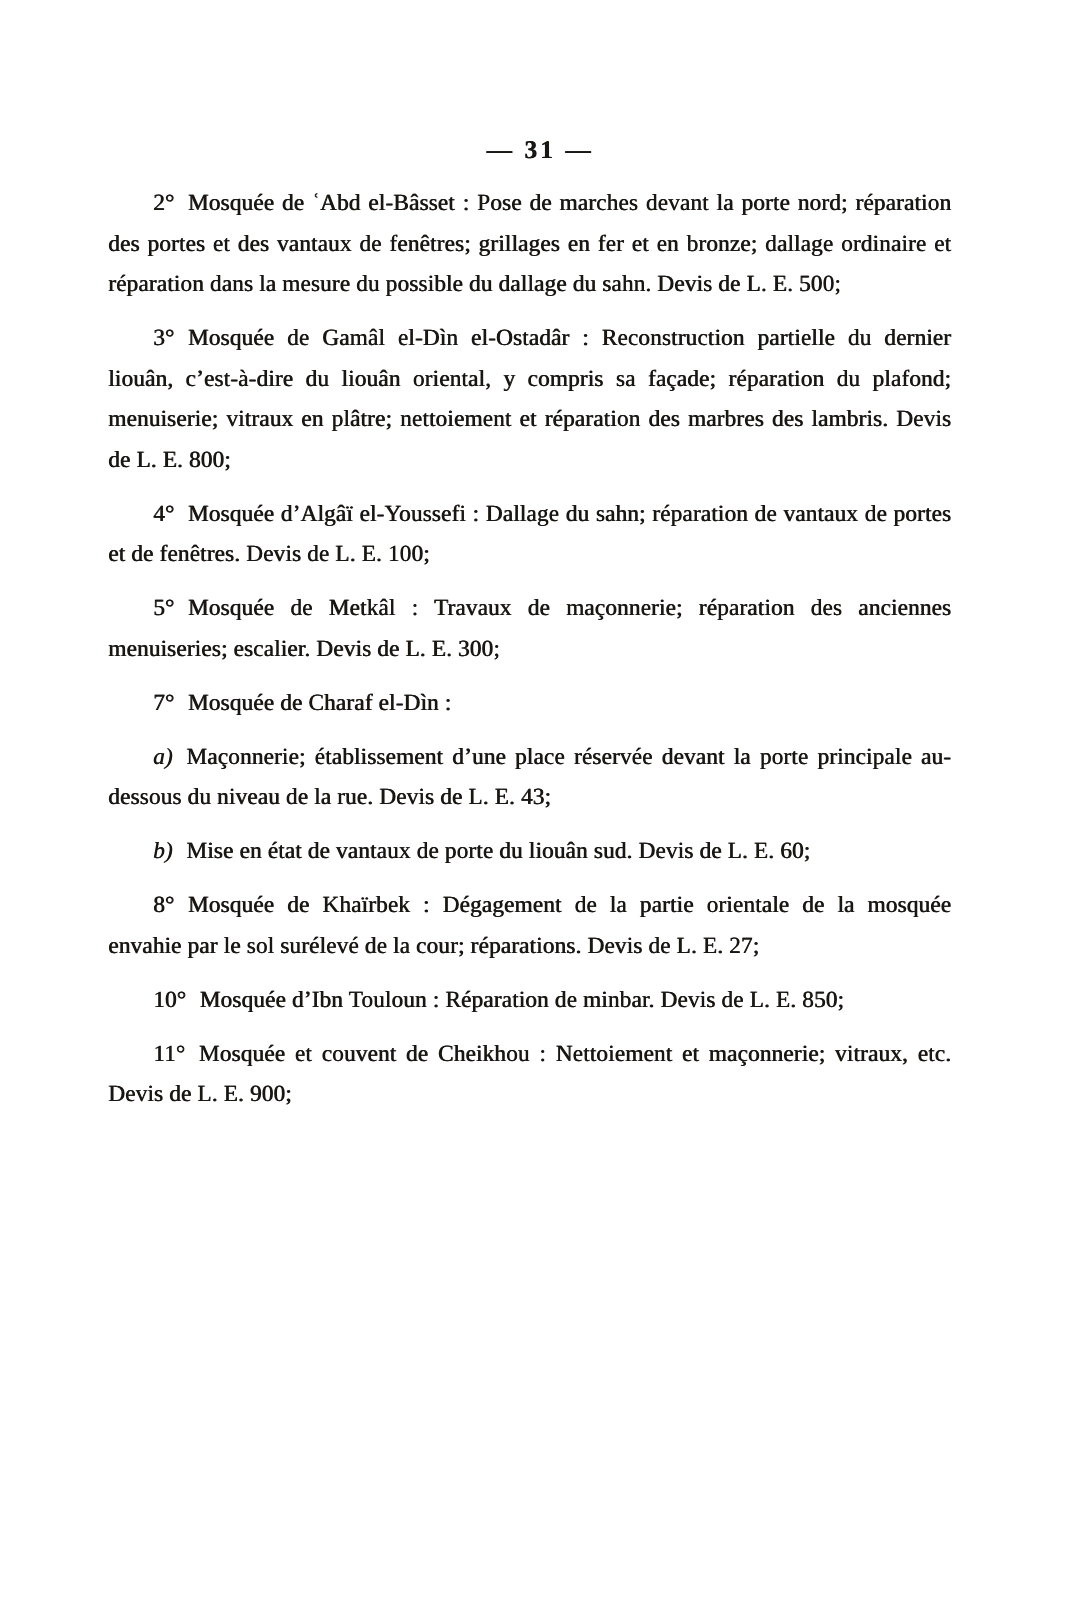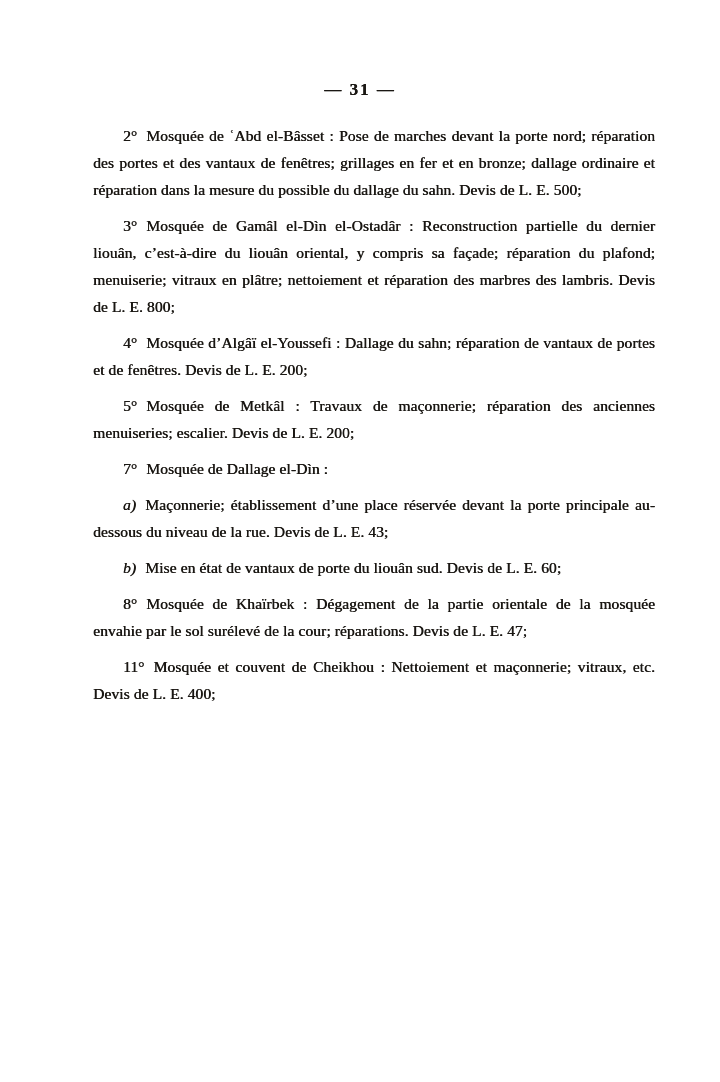--- a/index.html
+++ b/index.html
@@ -11,32 +11,32 @@
     position: relative;
     width: 720px;
     height: 1082px;
     background: #ffffff;
     overflow: hidden;
     font-family: "Liberation Serif", "DejaVu Serif", serif;
     color: #1a1713;
   }
   .page-number {
     position: absolute;
-    top: 80px;
+    top: 90px;
     left: 0;
     width: 100%;
     text-align: center;
     font-size: 17px;
     font-weight: bold;
     letter-spacing: 2px;
     text-shadow: 0.3px 0 currentColor;
   }
   .text-block {
     position: absolute;
-    left: 93px;
+    left: 72px;
     top: 122px;
     width: 562px;
   }
   p.para {
     margin: 0 0 9px 0;
     font-size: 15.5px;
     line-height: 27px;
     text-align: justify;
     text-indent: 30px;
     text-shadow: 0.45px 0 currentColor;
@@ -55,31 +55,32 @@
 <body>
 
 <div class="page">
   <div class="page-number">— 31 —</div>
 
   <div class="text-block">
   <p class="para"><span class="marker">2°</span><span class="text">Mosquée de ʿAbd el-Bâsset : Pose de marches devant la porte nord; réparation des portes et des vantaux de fenêtres; grillages en fer et en bronze; dallage ordinaire et réparation dans la mesure du possible du dallage du sahn. Devis de L. E. 500;</span></p>
 
   <p class="para"><span class="marker">3°</span><span class="text">Mosquée de Gamâl el-Dìn el-Ostadâr : Reconstruction partielle du dernier liouân, c’est-à-dire du liouân oriental, y compris sa façade; réparation du plafond; menuiserie; vitraux en plâtre; nettoiement et réparation des marbres des lambris. Devis de L. E. 800;</span></p>
 
-  <p class="para"><span class="marker">4°</span><span class="text">Mosquée d’Algâï el-Youssefi : Dallage du sahn; réparation de vantaux de portes et de fenêtres. Devis de L. E. 200;</span></p>
+  <p class="para"><span class="marker">4°</span><span class="text">Mosquée d’Algâï el-Youssefi : Dallage du sahn; réparation de vantaux de portes et de fenêtres. Devis de L. E. 100;</span></p>
 
-  <p class="para"><span class="marker">5°</span><span class="text">Mosquée de Metkâl : Travaux de maçonnerie; réparation des anciennes menuiseries; escalier. Devis de L. E. 200;</span></p>
+  <p class="para"><span class="marker">5°</span><span class="text">Mosquée de Metkâl : Travaux de maçonnerie; réparation des anciennes menuiseries; escalier. Devis de L. E. 300;</span></p>
 
 
-  <p class="para"><span class="marker">7°</span><span class="text">Mosquée de Dallage el-Dìn :</span></p>
+  <p class="para"><span class="marker">7°</span><span class="text">Mosquée de Charaf el-Dìn :</span></p>
 
   <p class="para"><span class="marker italic">a)</span><span class="text">Maçonnerie; établissement d’une place réservée devant la porte principale au-dessous du niveau de la rue. Devis de L. E. 43;</span></p>
 
   <p class="para"><span class="marker italic">b)</span><span class="text">Mise en état de vantaux de porte du liouân sud. Devis de L. E. 60;</span></p>
 
-  <p class="para"><span class="marker">8°</span><span class="text">Mosquée de Khaïrbek : Dégagement de la partie orientale de la mosquée envahie par le sol surélevé de la cour; réparations. Devis de L. E. 47;</span></p>
+  <p class="para"><span class="marker">8°</span><span class="text">Mosquée de Khaïrbek : Dégagement de la partie orientale de la mosquée envahie par le sol surélevé de la cour; réparations. Devis de L. E. 27;</span></p>
 
 
+  <p class="para"><span class="marker">10°</span><span class="text">Mosquée d’Ibn Touloun : Réparation de minbar. Devis de L. E. 850;</span></p>
 
-  <p class="para"><span class="marker">11°</span><span class="text">Mosquée et couvent de Cheikhou : Nettoiement et maçonnerie; vitraux, etc. Devis de L. E. 400;</span></p>
+  <p class="para"><span class="marker">11°</span><span class="text">Mosquée et couvent de Cheikhou : Nettoiement et maçonnerie; vitraux, etc. Devis de L. E. 900;</span></p>
 
 </div>
 </div>
 
 </body></html>

